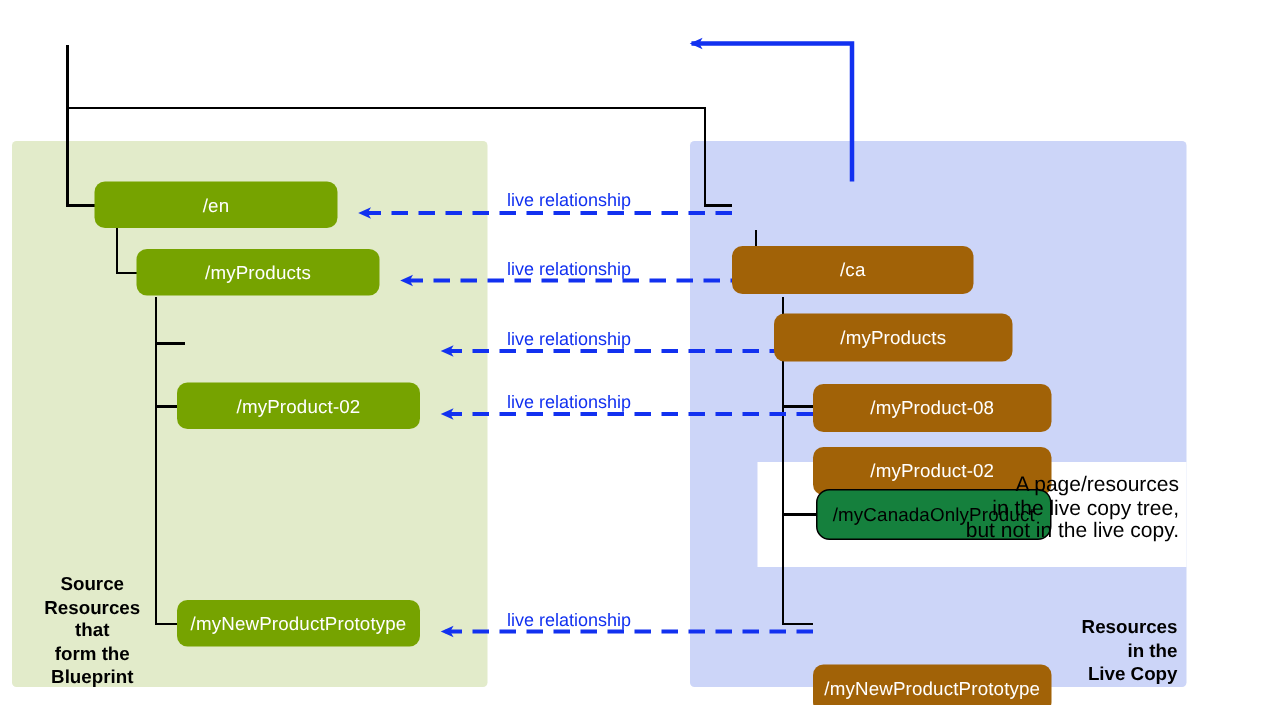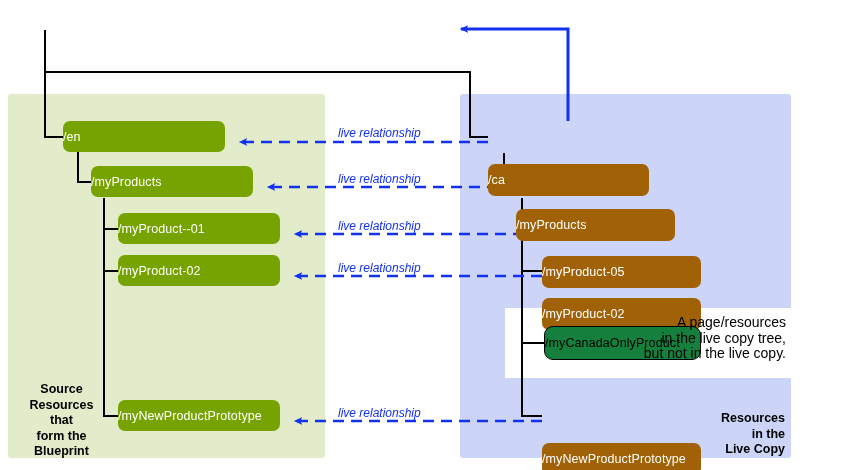--- a/index.html
+++ b/index.html
@@ -7,31 +7,31 @@
        font-family:"Liberation Sans",sans-serif;}
   #stage{position:absolute;left:0;top:0;width:846px;height:470px;}
   svg#wires{position:absolute;left:0;top:0;width:846px;height:470px;pointer-events:none;}
 
   .panel{position:absolute;border-radius:3px;}
   .panel-src{background:#e2ebca;}
   .panel-live{background:#ccd5f8;}
   .cutout{position:absolute;background:#ffffff;}
 
   .node{position:absolute;border-radius:7px;display:flex;align-items:center;
-        justify-content:flex-start;color:#ffffff;font-size:12.5px;box-sizing:border-box;
+        justify-content:center;color:#ffffff;font-size:12.5px;box-sizing:border-box;
         letter-spacing:0.1px;}
   .node-green{background:#76a300;}
   .node-blue{background:#a16207;margin-top:43px;}
   .node-plain{background:#15803d;color:#000000;border:1.6px solid #000000;border-radius:9px;}
 
   .cfgbox{position:absolute;box-sizing:border-box;border:1.4px solid #1231f0;
           border-radius:7px;background:#ffffff;color:#1231f0;font-size:12.5px;
           display:flex;align-items:center;justify-content:center;}
 
-  .lbl-rel{position:absolute;color:#1231f0;font-size:12px;white-space:nowrap;font-style:italic;}
+  .lbl-rel{position:absolute;color:#1231f0;font-size:12px;white-space:nowrap;}
   .panel-cap{position:absolute;font-size:12.5px;font-weight:bold;color:#000000;
              line-height:15.5px;white-space:pre-line;}
   .cap-left{text-align:center;}
   .cap-right{text-align:right;}
   .note{position:absolute;font-size:14px;color:#000000;line-height:15.5px;
         text-align:right;white-space:pre-line;}
 </style>
 </head>
 <body>
 
@@ -83,42 +83,39 @@
 
 
   <div class="node node-green" style="left:63px;top:121px;width:162px;height:31px;">
     <span>/en</span>
   </div>
 
   <div class="node node-green" style="left:91px;top:166px;width:162px;height:31px;">
     <span>/myProducts</span>
   </div>
 
-  <div class="node node-green" style="left:118px;top:213px;width:162px;height:31px;">
-    <span>/myProduct--01</span>
-  </div>
 
   <div class="node node-green" style="left:118px;top:255px;width:162px;height:31px;">
     <span>/myProduct-02</span>
   </div>
 
   <div class="node node-green" style="left:118px;top:400px;width:162px;height:31px;">
     <span>/myNewProductPrototype</span>
   </div>
 
   <div class="node node-blue" style="left:488px;top:121px;width:161px;height:32px;">
     <span>/ca</span>
   </div>
 
   <div class="node node-blue" style="left:516px;top:166px;width:159px;height:32px;">
     <span>/myProducts</span>
   </div>
 
   <div class="node node-blue" style="left:542px;top:213px;width:159px;height:32px;">
-    <span>/myProduct-05</span>
+    <span>/myProduct-08</span>
   </div>
 
   <div class="node node-blue" style="left:542px;top:255px;width:159px;height:32px;">
     <span>/myProduct-02</span>
   </div>
 
   <div class="node node-blue" style="left:542px;top:400px;width:159px;height:32px;">
     <span>/myNewProductPrototype</span>
   </div>
 

